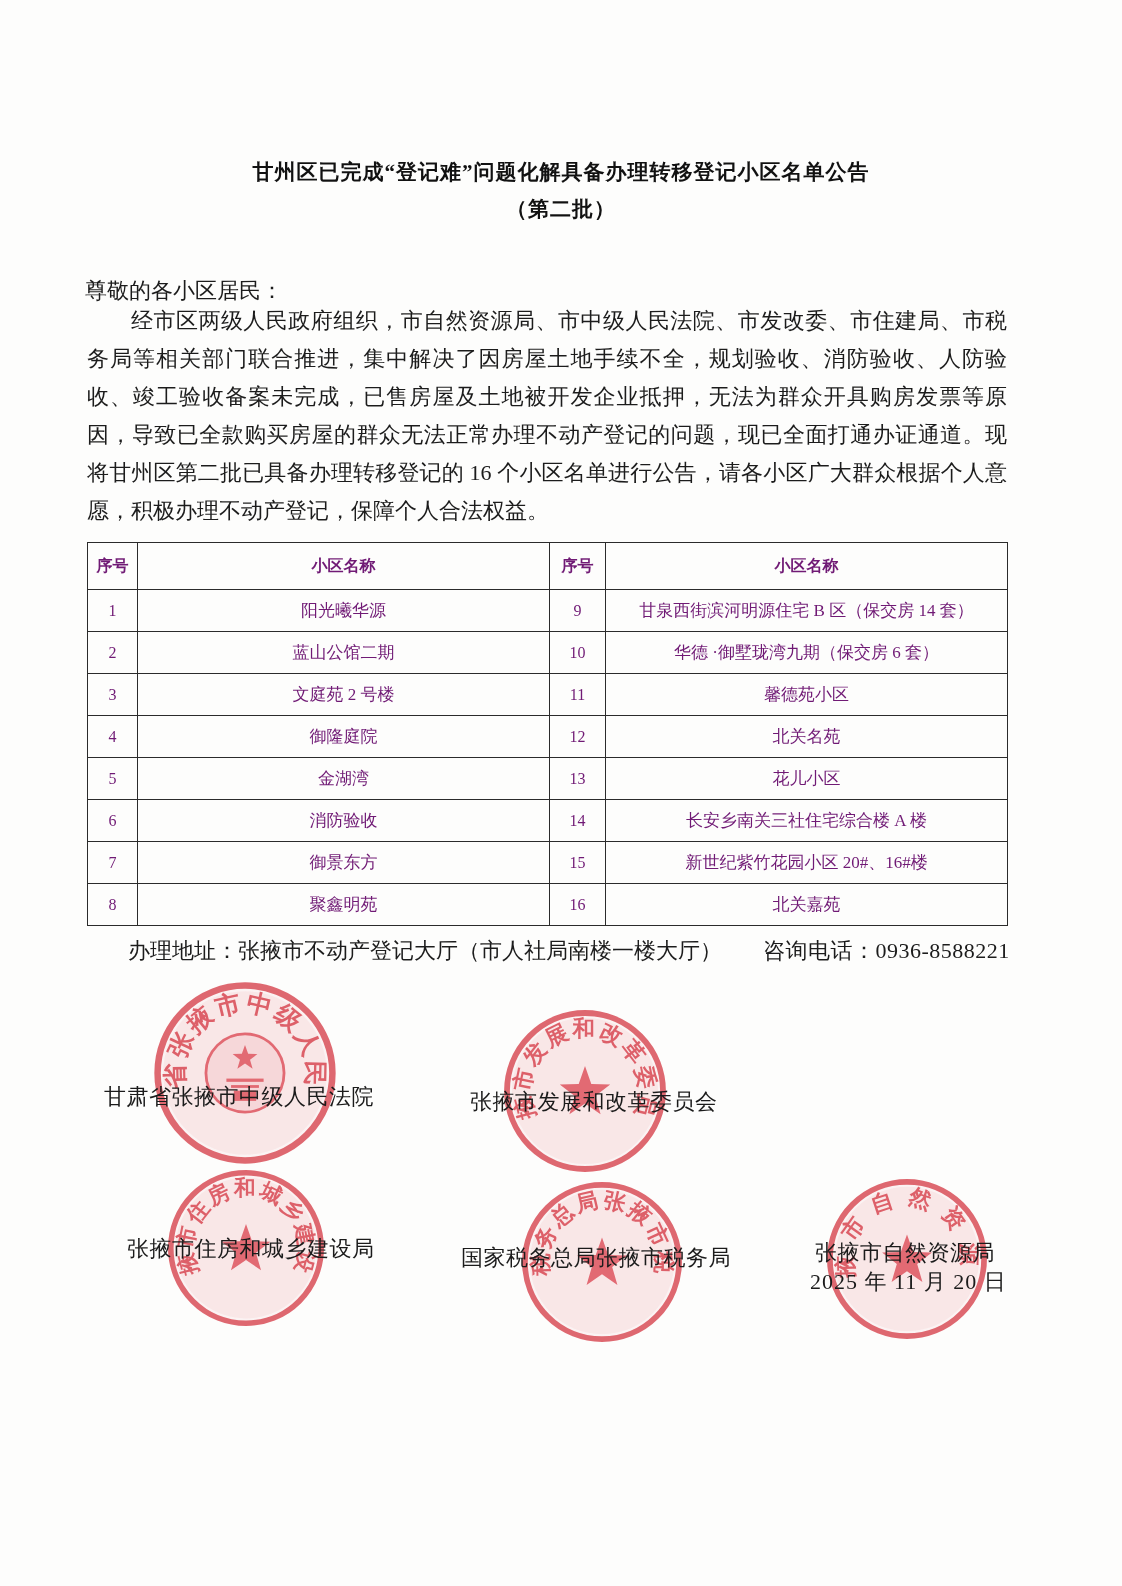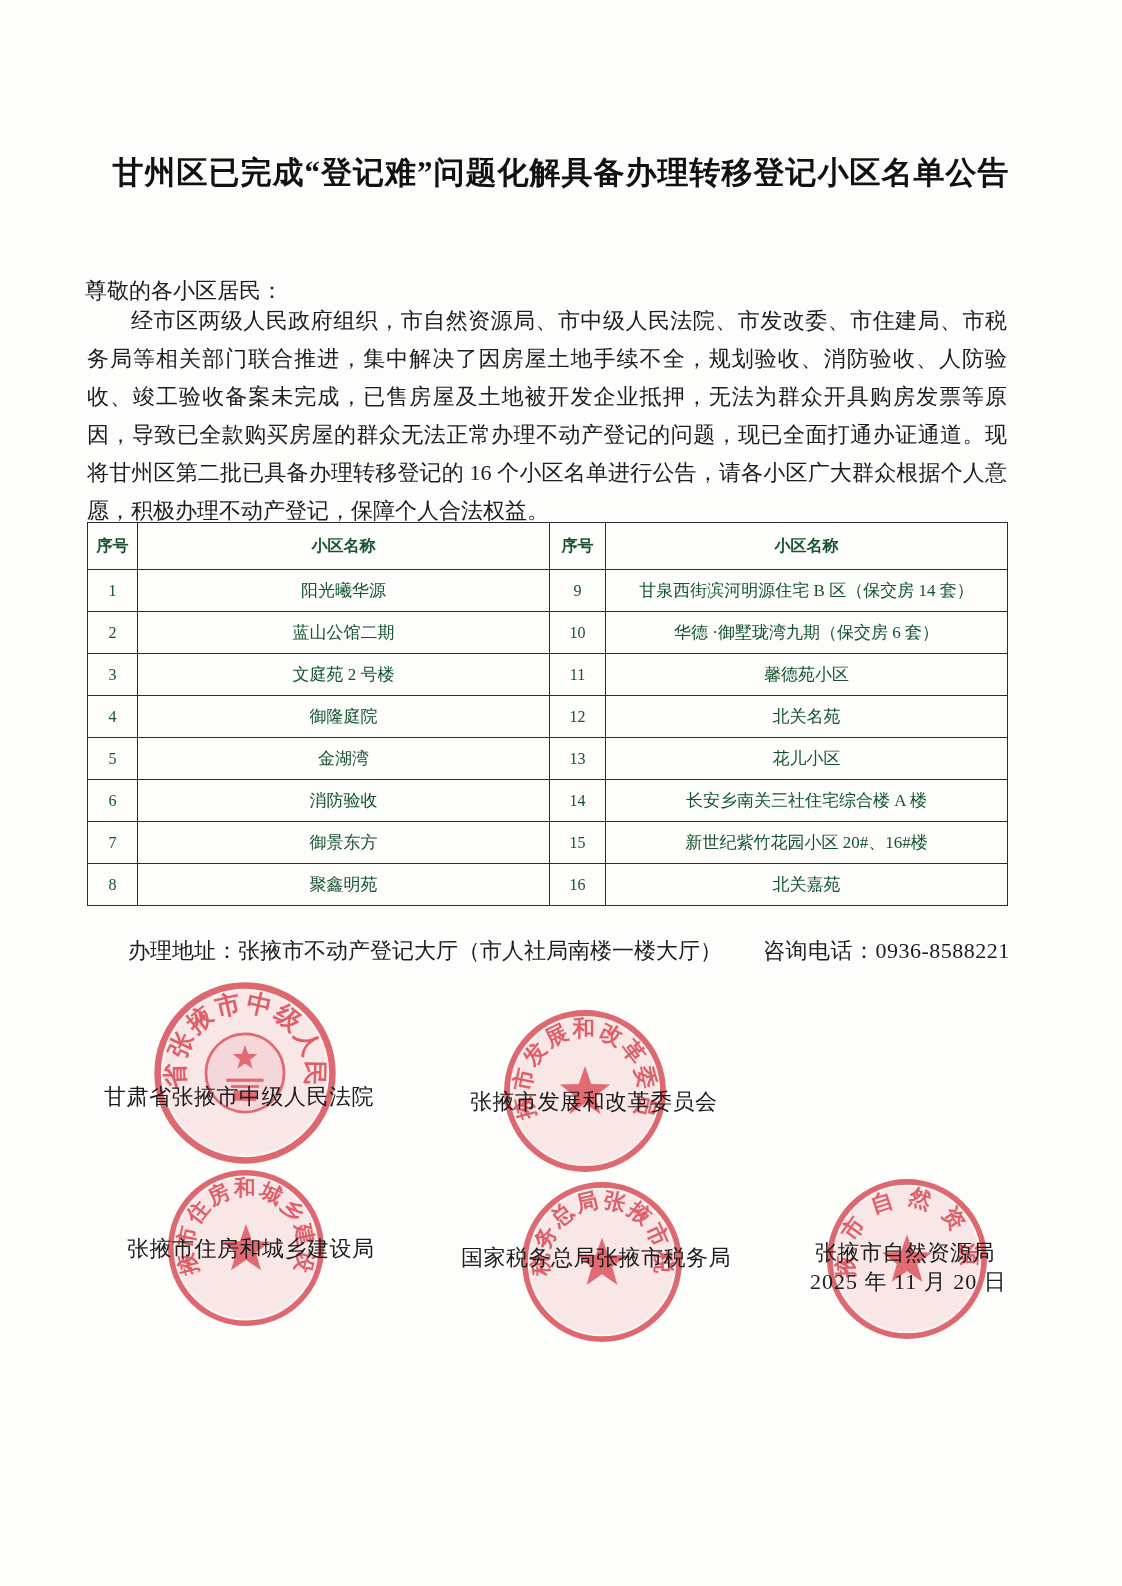--- a/index.html
+++ b/index.html
@@ -4,37 +4,37 @@
 <style>
   html,body { margin:0; padding:0; background:#e8e8e8; }
   .page {
     position:relative; width:1122px; height:1586px; margin:0 auto;
     background:#fdfdfc; overflow:hidden;
     font-family:"Liberation Serif","DejaVu Serif",serif;
     color:#1c1c1c;
   }
   .title {
     position:absolute; top:154px; left:0; width:1122px;
-    text-align:center; font-size:31px; font-weight:bold;
+    text-align:center; font-size:21px; font-weight:bold;
     line-height:37px; letter-spacing:1px; color:#111; margin:0;
   }
   .title .t-line { display:block; }
   .salutation {
     position:absolute; top:272px; left:85px; width:920px;
     font-size:22px; line-height:38px;
   }
   .body-para {
     position:absolute; top:300px; left:85px; width:920px;
     font-size:22px; line-height:38px; text-align:justify;
     text-indent:44px; margin:2px;
   }
   table.community-table {
-    position:absolute; top:522px; left:87px; width:920px;
+    position:absolute; top:542px; left:87px; width:920px;
     border-collapse:collapse; table-layout:fixed;
-    font-size:17px; color:#14532d;
+    font-size:17px; color:#701a75;
   }
   table.community-table th, table.community-table td {
     border:1.6px solid #2b2b2b; text-align:center; vertical-align:middle;
     padding:0; overflow:hidden; white-space:nowrap;
   }
   table.community-table th { height:46px; font-weight:bold; font-size:16px; }
   table.community-table td { height:41px; }
   td.c-num { font-family:"Liberation Serif","DejaVu Serif",serif; font-size:16px; }
   .contact { position:absolute; top:936px; left:0; width:1122px; height:34px; font-size:22px;text-align:right; }
   .contact .addr { position:absolute; left:128px; top:0; }
@@ -62,20 +62,21 @@
   .cap-natres  { left:815px; top:1238px; }
   .cap-date    { left:810px; top:1267px; letter-spacing:1px; }
 </style>
 </head>
 <body>
 
 <div class="page">
 
   <h1 class="title">
     <span class="t-line">甘州区已完成“登记难”问题化解具备办理转移登记小区名单公告</span>
+    <span class="t-line">（第二批）</span>
   </h1>
 
   <div class="salutation">尊敬的各小区居民：</div>
 
   <p class="body-para">经市区两级人民政府组织，市自然资源局、市中级人民法院、市发改委、市住建局、市税务局等相关部门联合推进，集中解决了因房屋土地手续不全，规划验收、消防验收、人防验收、竣工验收备案未完成，已售房屋及土地被开发企业抵押，无法为群众开具购房发票等原因，导致已全款购买房屋的群众无法正常办理不动产登记的问题，现已全面打通办证通道。现将甘州区第二批已具备办理转移登记的 16 个小区名单进行公告，请各小区广大群众根据个人意愿，积极办理不动产登记，保障个人合法权益。</p>
 
   <table class="community-table">
     <colgroup>
         <col style="width:50px">
         <col style="width:412px">

